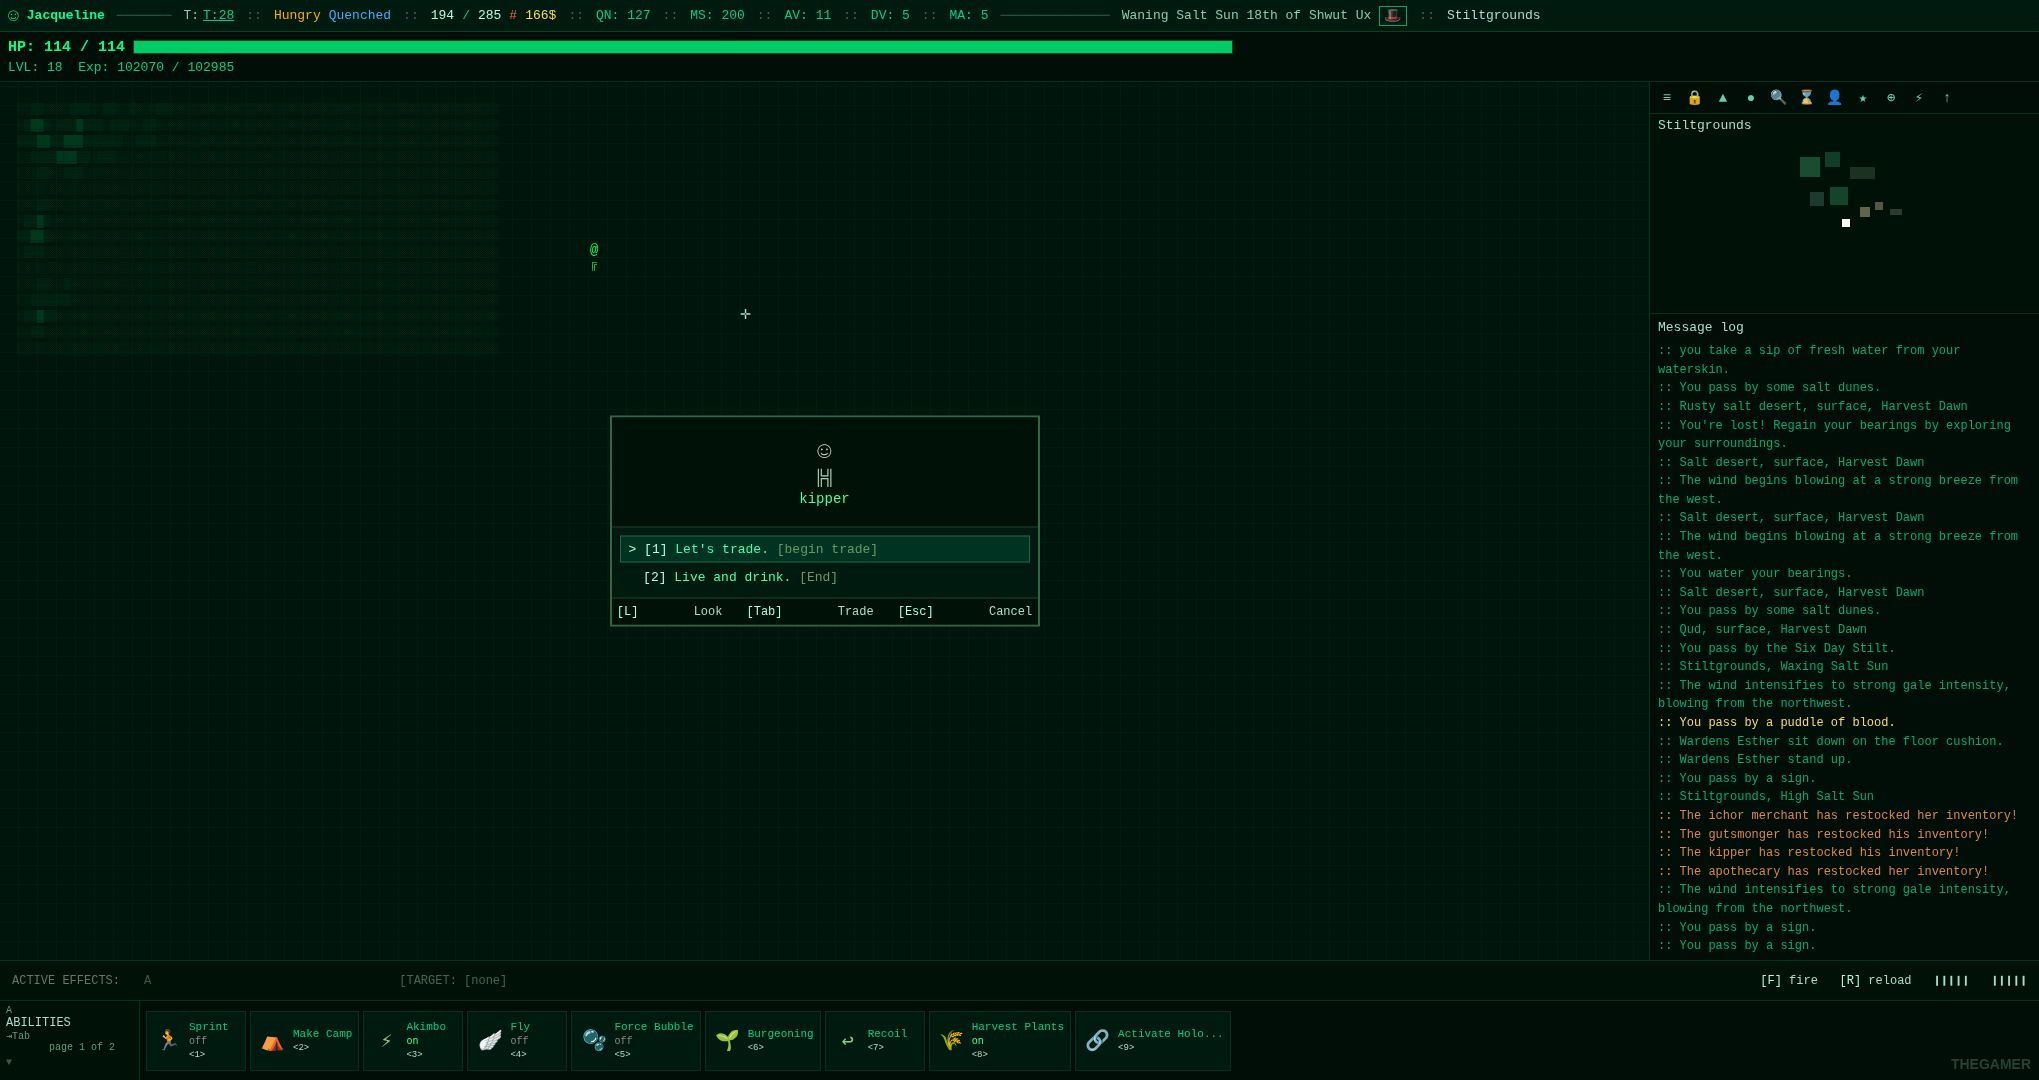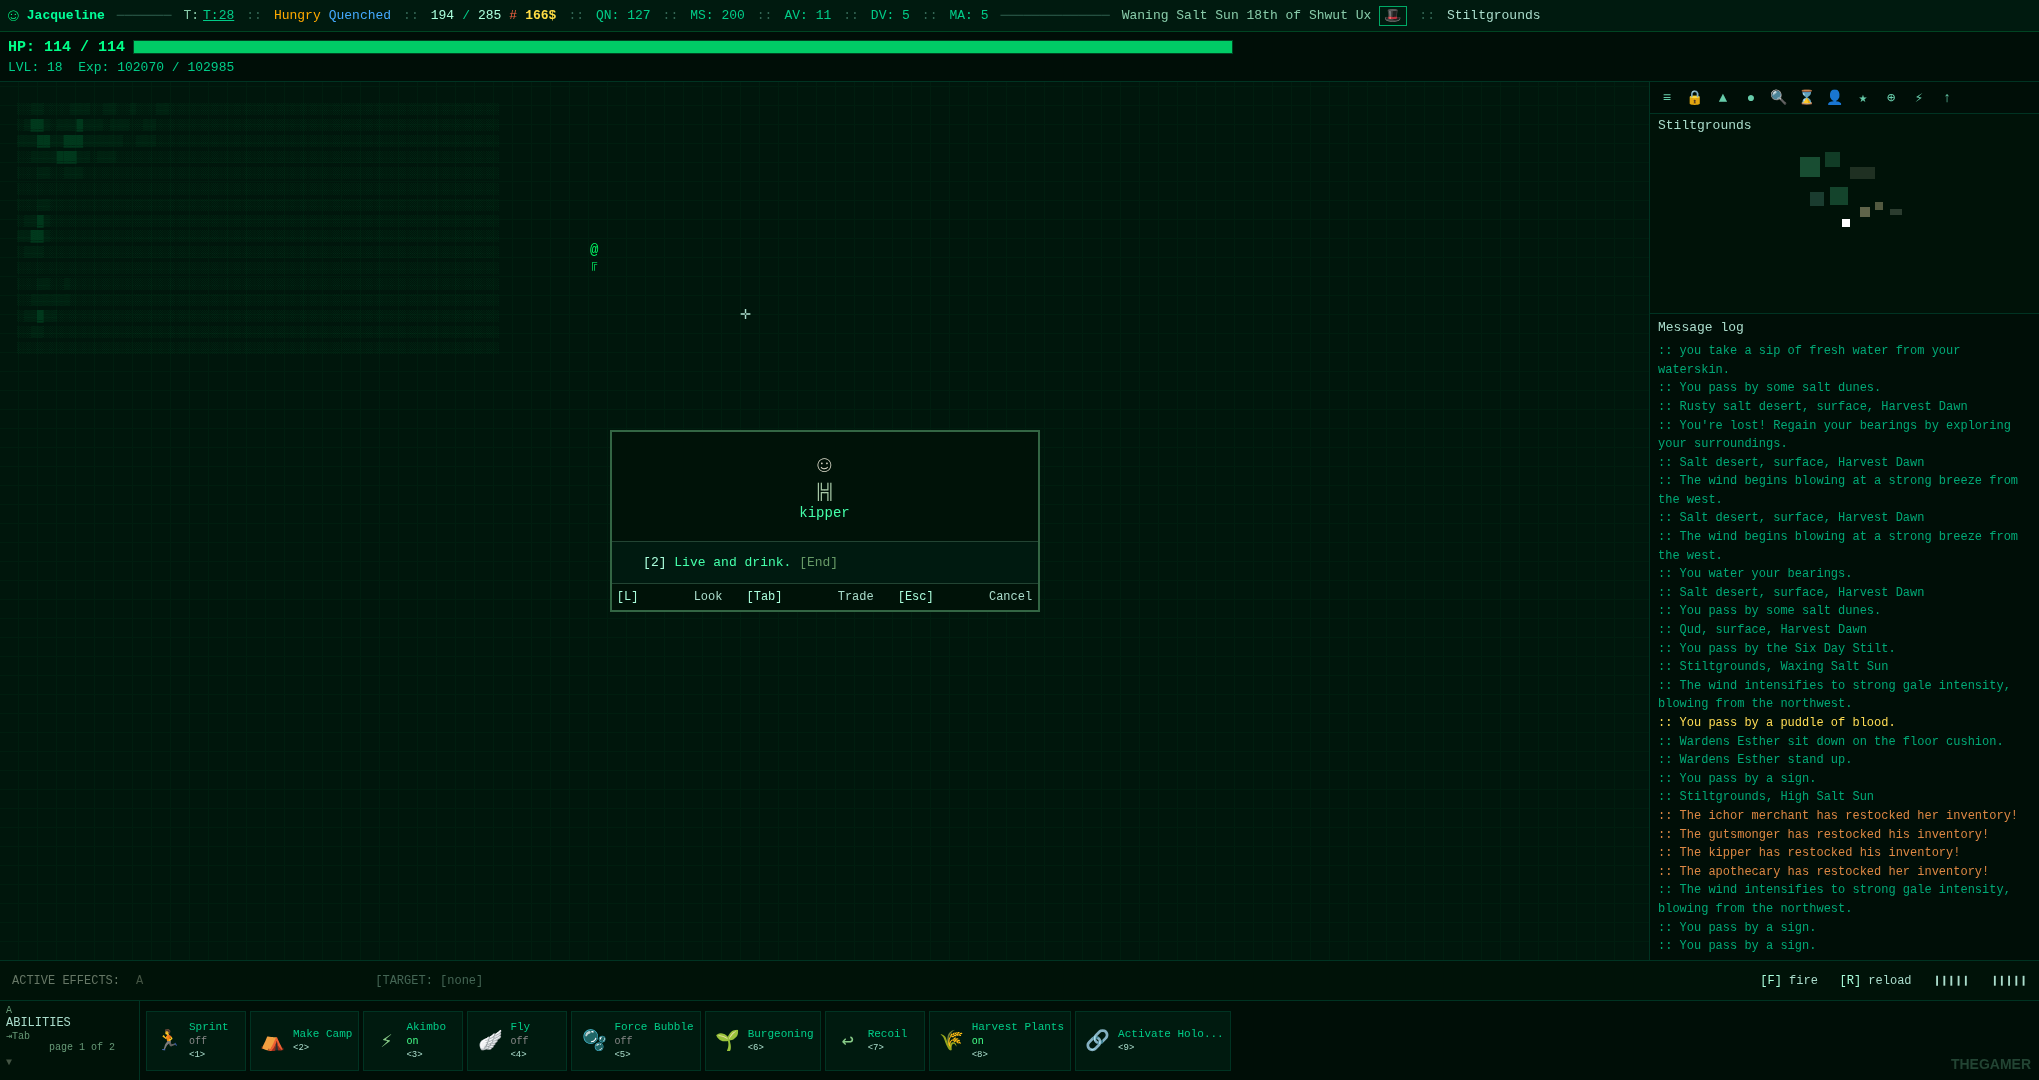--- a/index.html
+++ b/index.html
@@ -23,21 +23,21 @@
       padding: 0 8px;
       gap: 8px;
       font-size: 13px;
     }
     .top-bar-name { color: #00ff99; font-weight: bold; }
     .top-bar-sep { color: #336655; margin: 0 4px; }
     .top-bar-val { color: #00cc88; }
     .top-bar-stat { color: #aaffdd; }
     .top-bar-hungry { color: #ffaa00; }
     .top-bar-quench { color: #44aaff; }
-    .top-bar-gold { color: #ffdd44; font-weight: bold; }
+    .top-bar-gold { color: #ffdd44; }
     .top-bar-time { color: #88ccaa; }
     .top-bar-location { color: #aaddcc; margin-left: auto; }
     .top-bar-icon-hat {
       width: 28px; height: 20px;
       border: 1px solid #00aa66;
       display: inline-flex; align-items: center; justify-content: center;
       font-size: 14px; color: #44ffaa;
     }
 
     
@@ -230,21 +230,21 @@
     
     #bottom-status {
       width: 100%;
       height: 40px;
       background: #001208;
       border-top: 1px solid #003322;
       display: flex;
       align-items: center;
       padding: 0 12px;
       font-size: 12px;
-      gap: 16px;
+      gap: 24px;
     }
     .bstat-label { color: #667766; }
     .bstat-val { color: #00cc88; }
     .bstat-none { color: #446655; }
     .bstat-fire { color: #aaddcc; }
     .bstat-key { color: #aaffdd; }
 
     
     #abilities-bar {
       width: 100%;
@@ -401,20 +401,23 @@
 
     <div style="position:absolute; top:220px; left:740px; color:#aaddcc; font-size:18px;">✛</div>
 
     <div id="dialog-box">
       <div id="dialog-portrait">
         <div class="npc-figure">☺</div>
         <div class="npc-figure-body">╠╣</div>
         <div class="npc-name">kipper</div>
       </div>
       <div class="dialog-options">
+        <div class="dialog-option selected">
+          <span class="opt-num">&gt; [1] </span><span class="opt-keyword">Let's trade. </span><span class="opt-action">[begin trade]</span>
+        </div>
         <div class="dialog-option normal">
           <span class="opt-num">&nbsp; [2] </span><span class="opt-keyword">Live and drink. </span><span class="opt-action">[End]</span>
         </div>
       </div>
       <div id="dialog-footer">
         <span class="dialog-key">[L]</span>&nbsp;<span>Look</span>
         <span class="dialog-key">[Tab]</span>&nbsp;<span>Trade</span>
         <span class="dialog-key">[Esc]</span>&nbsp;<span>Cancel</span>
       </div>
     </div>

